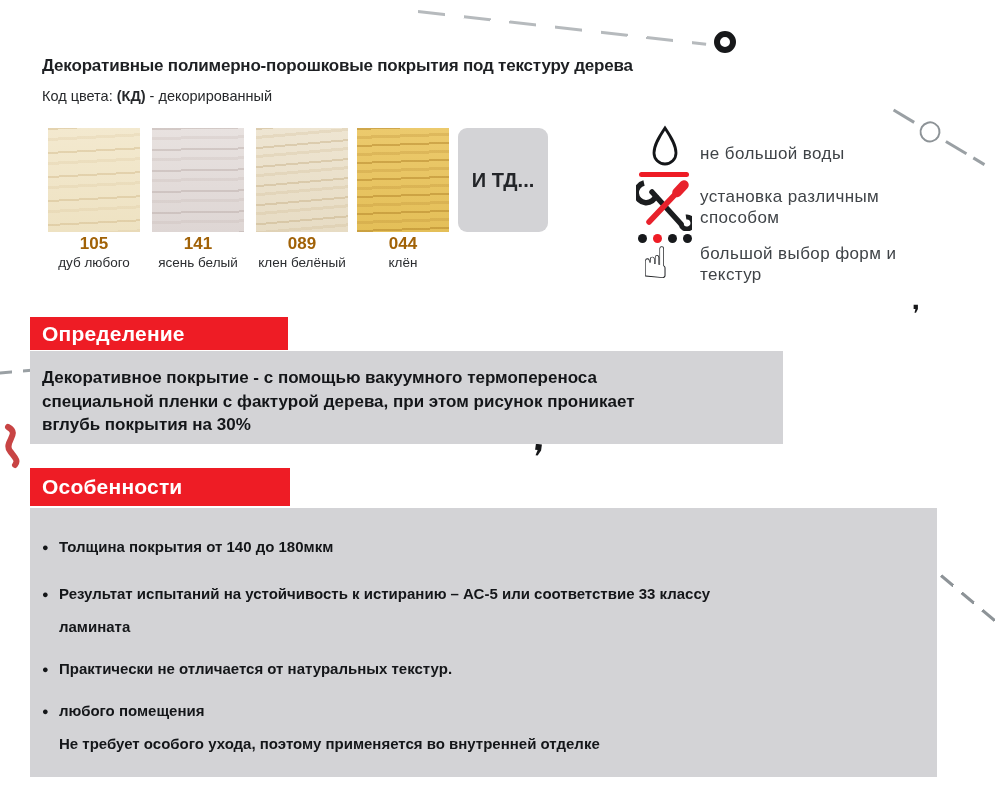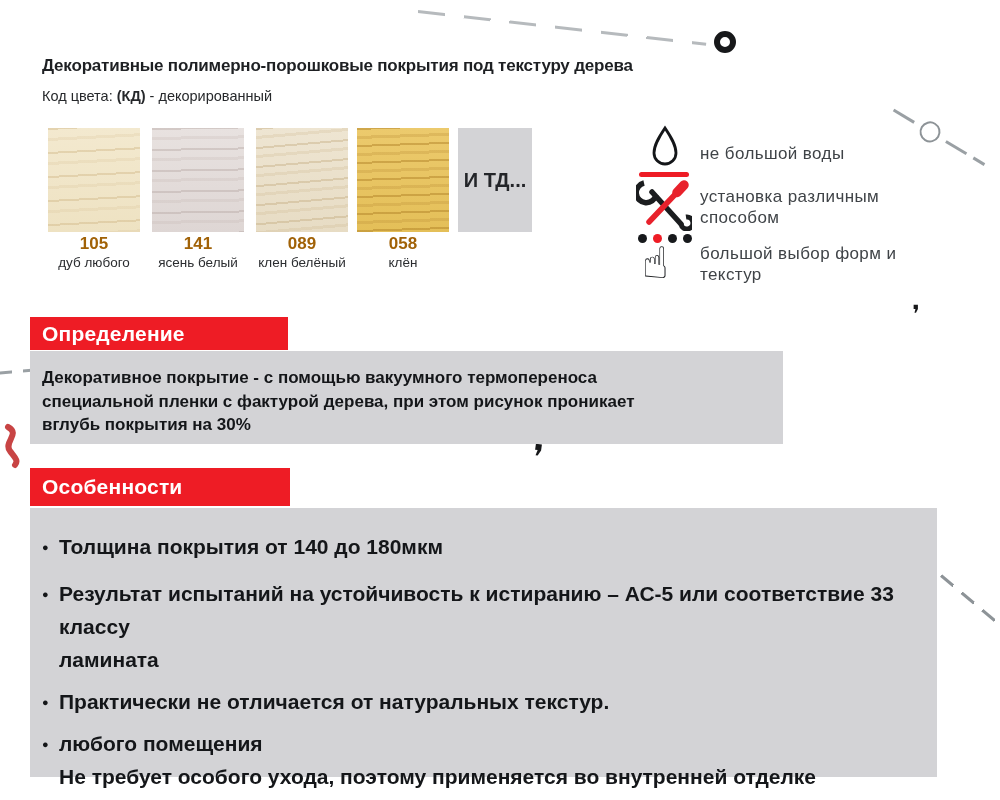--- a/index.html
+++ b/index.html
@@ -18,22 +18,22 @@
         linear-gradient(#f3e9cf,#eee2c2);}
   .sw2{left:152px;background:
         repeating-linear-gradient(179deg, rgba(176,160,156,.38) 0 2px, transparent 2px 9px, rgba(190,175,170,.22) 9px 12px, transparent 12px 21px),
         linear-gradient(#e8e2e0,#ded6d4);}
   .sw3{left:256px;background:
         repeating-linear-gradient(175deg, rgba(187,160,112,.35) 0 2px, transparent 2px 8px, rgba(200,176,132,.22) 8px 11px, transparent 11px 19px),
         linear-gradient(#eee5d2,#e7dcc4);}
   .sw4{left:357px;background:
         repeating-linear-gradient(178deg, rgba(172,124,34,.45) 0 2px, transparent 2px 8px, rgba(186,140,52,.28) 8px 11px, transparent 11px 17px),
         linear-gradient(#ecca6d,#e4bf58);}
-  .etc-box{position:absolute;left:458px;top:128px;width:74px;height:104px;background:#d3d3d6;
-           display:flex;align-items:center;justify-content:center;font-size:20px;font-weight:700;color:#232529;}
+  .etc-box{position:absolute;left:458px;top:128px;width:90px;height:104px;background:#d3d3d6;
+           display:flex;align-items:center;justify-content:center;font-size:20px;font-weight:700;color:#232529;border-radius:9px;}
   .sw-label{position:absolute;top:235px;width:112px;text-align:center;line-height:1.1;}
   .sw-label .code{font-size:17px;font-weight:700;color:#a16207;}
   .sw-label .name{font-size:13.5px;color:#2b2d30;margin-top:2px;}
   .swl1{left:38px;} .swl2{left:142px;} .swl3{left:246px;} .swl4{left:347px;}
 
   
   .benefit-label{position:absolute;left:700px;font-size:17px;color:#3f4347;letter-spacing:.4px;line-height:21px;}
   .bl1{top:143px;} .bl2{top:186px;width:225px;} .bl3{top:243px;width:235px;}
   .drop-underline{position:absolute;left:639px;top:172px;width:50px;height:5px;border-radius:3px;background:var(--red);}
   .icon-abs{position:absolute;}
@@ -48,21 +48,21 @@
            display:flex;align-items:center;padding-left:12px;box-sizing:border-box;letter-spacing:.2px;}
   .bar1{top:317px;width:258px;height:33px;}
   .bar2{top:468px;width:260px;height:38px;}
   .gray-panel{position:absolute;left:30px;background:var(--gray);}
   .panel1{top:351px;width:753px;height:93px;}
   .panel2{top:508px;width:907px;height:269px;}
   .def-text{padding:15px 8px 0 12px;font-size:17px;font-weight:700;color:#141619;}
   .def-text span{display:block;line-height:23.5px;}
 
   .feat-list{list-style:none;margin:0;padding:22px 20px 0 12px;}
-  .feat-list li{position:relative;padding-left:17px;font-size:21px;font-weight:700;color:#141619;line-height:33px;}
+  .feat-list li{position:relative;padding-left:17px;font-size:15px;font-weight:700;color:#141619;line-height:33px;}
   .feat-list li::before{content:"●";position:absolute;left:0;top:1px;font-size:11px;}
   .feat-list li .bl{display:block;}
   .li1{margin-bottom:14px;} .li2{margin-bottom:9px;} .li3{margin-bottom:9px;}
 
   
   .dash-line{position:absolute;height:2.5px;transform-origin:left center;}
   .d-top{left:418px;top:10px;width:290px;transform:rotate(6.5deg);
          background:repeating-linear-gradient(90deg,#b6babd 0 27px,transparent 27px 46px);}
   .d-left{left:-6px;top:372px;width:46px;transform:rotate(-5deg);
           background:repeating-linear-gradient(90deg,#9aa0a4 0 18px,transparent 18px 29px);}
@@ -115,21 +115,21 @@
   </div>
   <div class="sw-label swl2">
     <div class="code">141</div>
       <div class="name">ясень белый</div>
   </div>
   <div class="sw-label swl3">
     <div class="code">089</div>
       <div class="name">клен белёный</div>
   </div>
   <div class="sw-label swl4">
-    <div class="code">058</div>
+    <div class="code">044</div>
       <div class="name">клён</div>
   </div>
 
   <svg class="icon-abs" style="left:646px;top:124px;" width="38" height="46" viewBox="0 0 38 46">
     <path d="M19 4 C 13 13, 8 21, 8 29 a11 11 0 0 0 22 0 C 30 21, 25 13, 19 4 Z" fill="none" stroke="#141619" stroke-width="2.8"></path>
   </svg>
   <div class="drop-underline"></div>
   <div class="benefit-label bl1">не большой воды</div>
 
   <svg class="icon-abs" style="left:636px;top:179px;" width="56" height="52" viewBox="0 0 56 52">

